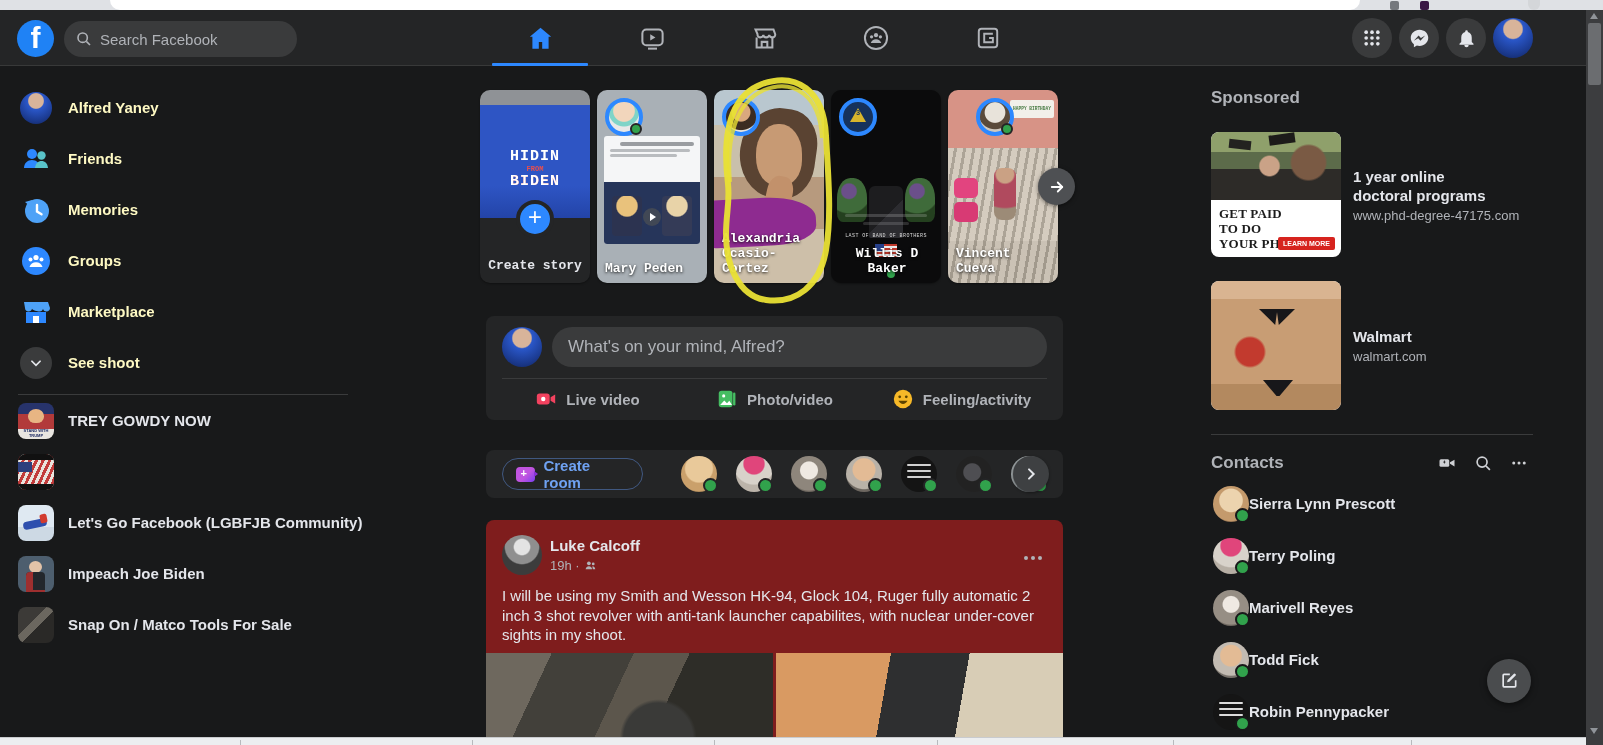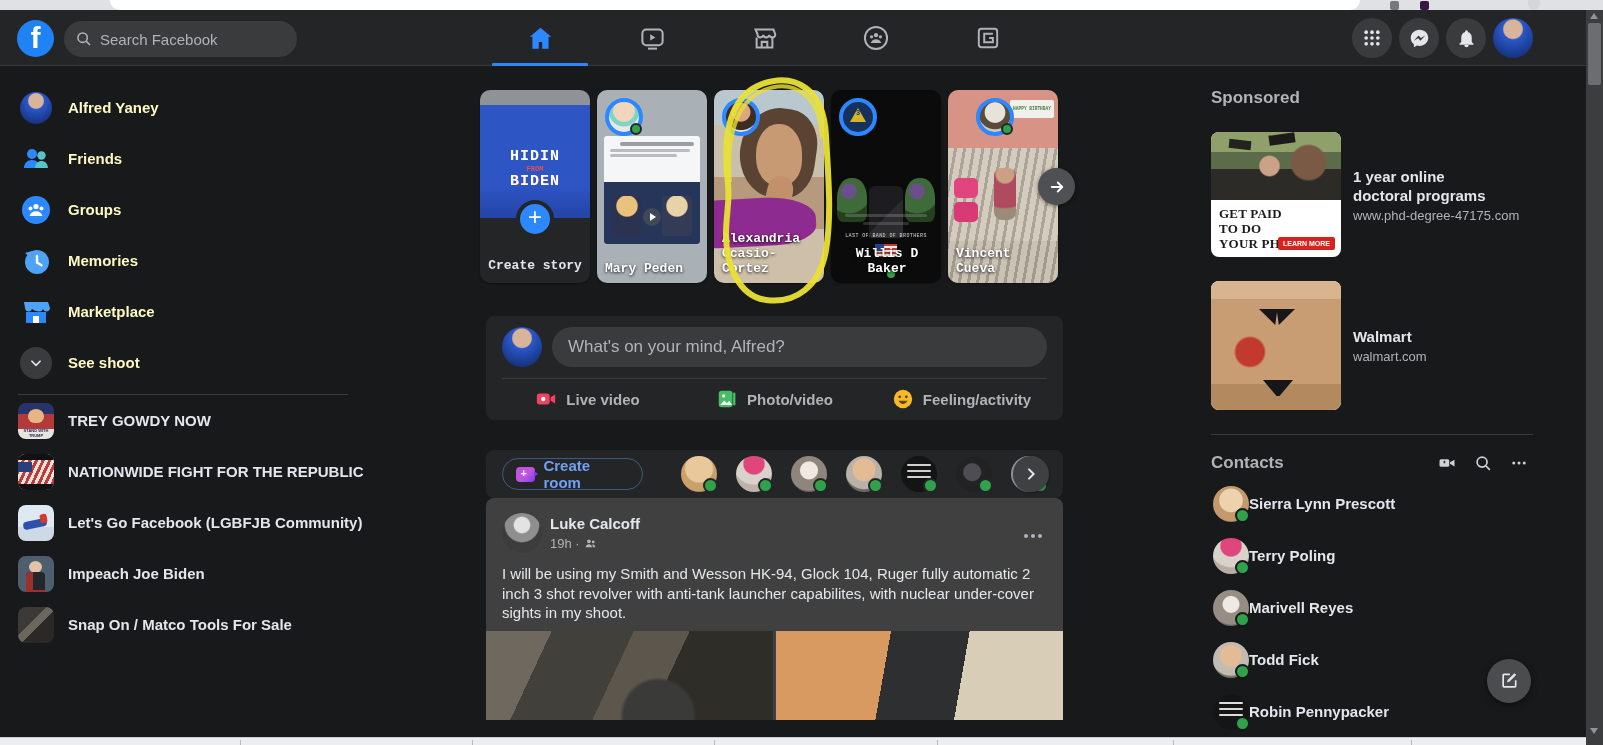--- a/index.html
+++ b/index.html
@@ -135,21 +135,21 @@
   .r2 { background:radial-gradient(circle at 50% 22%, #e0457b 0 30%, #d8d2ca 34% 60%, #bcb4aa 64%); }
   .r3 { background:radial-gradient(circle at 50% 40%, #efe9e2 0 30%, #8e867c 34% 70%, #6e675f 74%); }
   .r4 { background:radial-gradient(circle at 50% 38%, #e3bb95 0 38%, #b9b2a8 42% 66%, #6d6760 70%); }
   .r5 { background:#141414; }
   .r5 i { position:absolute; left:6px; right:6px; height:2px; background:rgba(255,255,255,.8); border-radius:1px; }
   .r6 { background:radial-gradient(circle at 45% 45%, #4e4e52 0 30%, #222 34% 100%); }
   .r7 { background:linear-gradient(135deg,#9aa0a2 0 50%,#70767a 50% 100%); }
   .room-arrow { position:absolute; right:14px; top:6px; width:36px; height:36px; border-radius:50%; background:#3e4042; box-shadow:0 1px 3px rgba(0,0,0,.4); display:flex; align-items:center; justify-content:center; cursor:pointer; }
 
   
-  .post { position:absolute; left:486px; top:498px; width:577px; height:222px; background:#404040; border-radius:8px 8px 0 0; z-index:5; overflow:hidden; }
+  .post { position:absolute; left:486px; top:520px; width:577px; height:222px; background:#7f1d1d; border-radius:8px 8px 0 0; z-index:5; overflow:hidden; }
   .post .avatar { position:absolute; left:16px; top:15px; width:40px; height:40px; border-radius:50%; background:radial-gradient(circle at 50% 30%, #e3e3e3 0 22%, #8f8f8f 26% 48%, #3c3c3c 52%); cursor:pointer; }
   .post .author { position:absolute; left:64px; top:17px; color:#e4e6eb; font-size:15px; font-weight:700; cursor:pointer; }
   .post .meta { position:absolute; left:64px; top:38px; color:#b0b3b8; font-size:13px; display:flex; align-items:center; gap:4px; }
   .post .menu { position:absolute; right:14px; top:22px; width:32px; height:32px; border-radius:50%; display:flex; align-items:center; justify-content:center; gap:3px; cursor:pointer; }
   .post .menu i { width:4px; height:4px; border-radius:50%; background:#b0b3b8; }
   .post .body { position:absolute; left:16px; right:14px; top:66px; color:#e4e6eb; font-size:15px; line-height:19.5px; }
   .post .imgs { position:absolute; left:0; right:0; top:133px; bottom:0; display:flex; gap:3px; }
   .post .img-l { width:287px; background:
       radial-gradient(circle at 60% 95%, #3a3a38 0 18%, transparent 20%),
       linear-gradient(115deg,#6e685e 0 20%,#42403a 20% 45%,#5c564c 45% 62%,#2e2d28 62% 100%); }
@@ -299,38 +299,38 @@
             <path d="M4 25c0-5 3.6-8 8-8s8 3 8 8z" fill="#2d88ff"></path>
             <circle cx="21.5" cy="12.5" r="4.2" fill="#59c3c9"></circle>
             <path d="M15 25c.4-4.4 3.2-7 6.5-7 3.4 0 6.1 2.6 6.5 7z" fill="#59c3c9"></path>
           </svg>
       </div>
       <div class="lbl">Friends</div>
     </div>
     <div class="side-row">
       <div class="s-ico">
         <svg width="32" height="32" viewBox="0 0 32 32">
+            <circle cx="17" cy="17" r="12" fill="#4ea2f7"></circle>
+            <path d="M5 8l7-2-1 7z" fill="#4ea2f7"></path>
+            <path d="M17 11v6.5l4.5 2.8" stroke="#fff" stroke-width="2.4" fill="none" stroke-linecap="round"></path>
+          </svg>
+      </div>
+      <div class="lbl">Memories</div>
+    </div>
+    <div class="side-row">
+      <div class="s-ico">
+        <svg width="32" height="32" viewBox="0 0 32 32">
             <circle cx="16" cy="16" r="14" fill="#2d88ff"></circle>
             <circle cx="16" cy="12.5" r="2.6" fill="#fff"></circle>
             <circle cx="10.5" cy="14.5" r="2" fill="#fff"></circle>
             <circle cx="21.5" cy="14.5" r="2" fill="#fff"></circle>
             <path d="M9.5 22c.8-3 3.4-4.8 6.5-4.8s5.7 1.8 6.5 4.8z" fill="#fff"></path>
           </svg>
       </div>
       <div class="lbl">Groups</div>
-    </div>
-    <div class="side-row">
-      <div class="s-ico">
-        <svg width="32" height="32" viewBox="0 0 32 32">
-            <circle cx="17" cy="17" r="12" fill="#4ea2f7"></circle>
-            <path d="M5 8l7-2-1 7z" fill="#4ea2f7"></path>
-            <path d="M17 11v6.5l4.5 2.8" stroke="#fff" stroke-width="2.4" fill="none" stroke-linecap="round"></path>
-          </svg>
-      </div>
-      <div class="lbl">Memories</div>
     </div>
     <div class="side-row">
       <div class="s-ico">
         <svg width="32" height="32" viewBox="0 0 32 32">
             <path d="M4 6h24l2 6c0 2-1.5 3.5-3.6 3.5-1.9 0-3.2-1.2-3.4-2.8-.2 1.6-1.6 2.8-3.5 2.8S12.3 14.3 12 12.7c-.2 1.6-1.6 2.8-3.5 2.8C6.5 15.5 5 14 5 12z" fill="#4ea2f7"></path>
             <path d="M6 16v11h20V16z" fill="#2d88ff"></path>
             <path d="M13 27v-7h6v7z" fill="#fff"></path>
           </svg>
       </div>
       <div class="lbl">Marketplace</div>
@@ -345,21 +345,20 @@
       </div>
       <div class="lbl">See shoot</div>
     </div>
     <div class="rail-divider"></div>
     <div class="side-row">
       <div class="thumb th-trey"></div>
       <div class="shortcut-lbl">TREY GOWDY NOW</div>
     </div>
     <div class="side-row">
       <div class="thumb th-flag"></div>
-      <div class="shortcut-lbl">NATIONWIDE FIGHT FOR THE REPUBLIC</div>
     </div>
     <div class="side-row">
       <div class="thumb th-lgb"></div>
       <div class="shortcut-lbl">Let's Go Facebook (LGBFJB Community)</div>
     </div>
     <div class="side-row">
       <div class="thumb th-biden"></div>
       <div class="shortcut-lbl">Impeach Joe Biden</div>
     </div>
     <div class="side-row">

